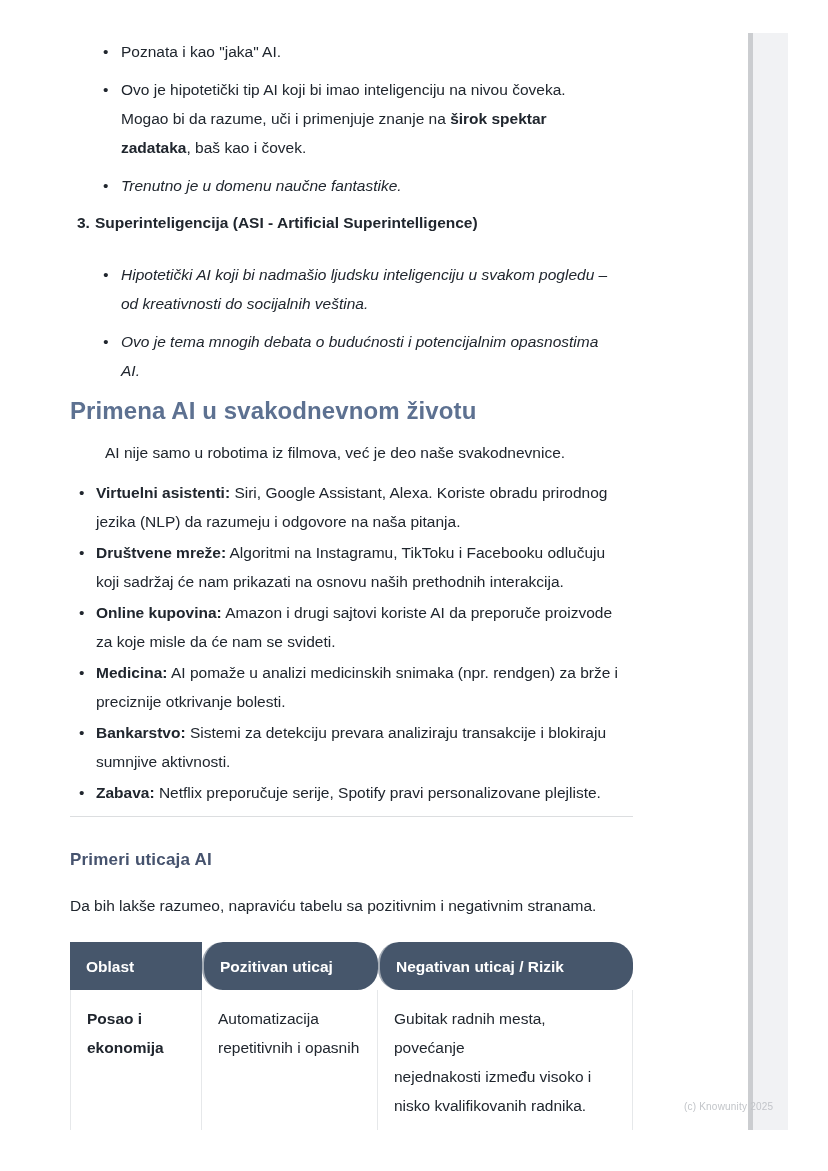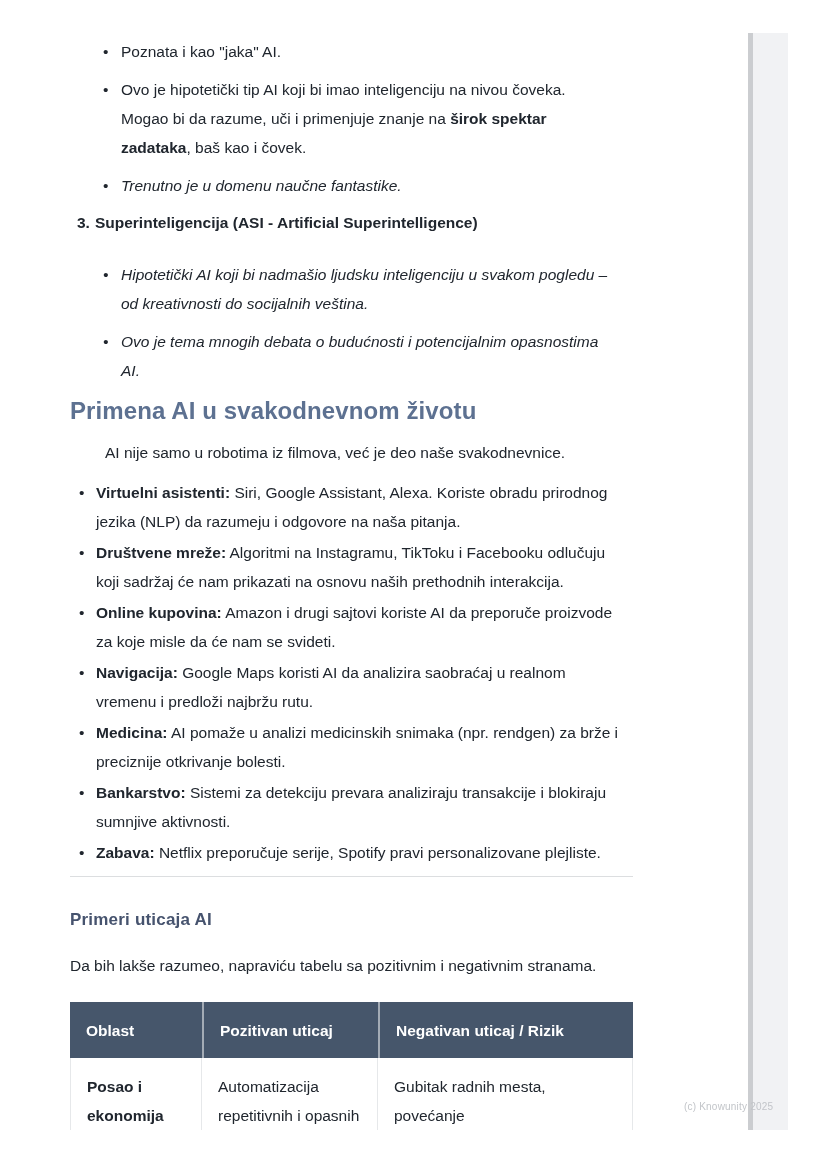--- a/index.html
+++ b/index.html
@@ -48,23 +48,23 @@
   }
   p.lead2 { margin-top:15px; }
 
   table.impact {
     margin-top:22px; width:563px; table-layout:fixed;
     border-collapse:separate; border-spacing:0;
   }
   table.impact th {
     background:var(--table-header-bg,#46566b); color:#ffffff;
     font-weight:700; font-size:15.5px; text-align:left;
-    height:56px; padding:0 16px; vertical-align:middle;
+    height:48px; padding:0 16px; vertical-align:middle;
   }
-  table.impact th + th { border-left:2px solid rgba(255,255,255,.5); }
+  table.impact th + th { border-left:2px solid rgba(255,255,255,.5);border-radius:21px; }
   table.impact td {
     background:#ffffff; vertical-align:top; white-space:pre-wrap;
     padding:14px 16px 15px; line-height:29px;
     border-right:1px solid #e6e8ea; border-bottom:1px solid #e6e8ea;
   }
   table.impact td:first-child { border-left:1px solid #e6e8ea; font-weight:700; }
 
   .edge-strip {
     position:absolute; left:748px; top:33px; width:40px; height:1097px;
     background:#f1f2f4; border-left:5px solid #cbcdd0; z-index:1;
@@ -127,25 +127,20 @@
         <span class="txt"><span class="b">Društvene mreže:</span><span> Algoritmi na Instagramu, TikToku i Facebooku odlučuju
 koji sadržaj će nam prikazati na osnovu naših prethodnih interakcija.</span></span>
       </li>
       <li>
         <span class="marker"></span>
         <span class="txt"><span class="b">Online kupovina:</span><span> Amazon i drugi sajtovi koriste AI da preporuče proizvode
 za koje misle da će nam se svideti.</span></span>
       </li>
       <li>
         <span class="marker"></span>
-        <span class="txt"><span class="b">Navigacija:</span><span> Google Maps koristi AI da analizira saobraćaj u realnom
-vremenu i predloži najbržu rutu.</span></span>
-      </li>
-      <li>
-        <span class="marker"></span>
         <span class="txt"><span class="b">Medicina:</span><span> AI pomaže u analizi medicinskih snimaka (npr. rendgen) za brže i
 preciznije otkrivanje bolesti.</span></span>
       </li>
       <li>
         <span class="marker"></span>
         <span class="txt"><span class="b">Bankarstvo:</span><span> Sistemi za detekciju prevara analiziraju transakcije i blokiraju
 sumnjive aktivnosti.</span></span>
       </li>
       <li>
         <span class="marker"></span>

